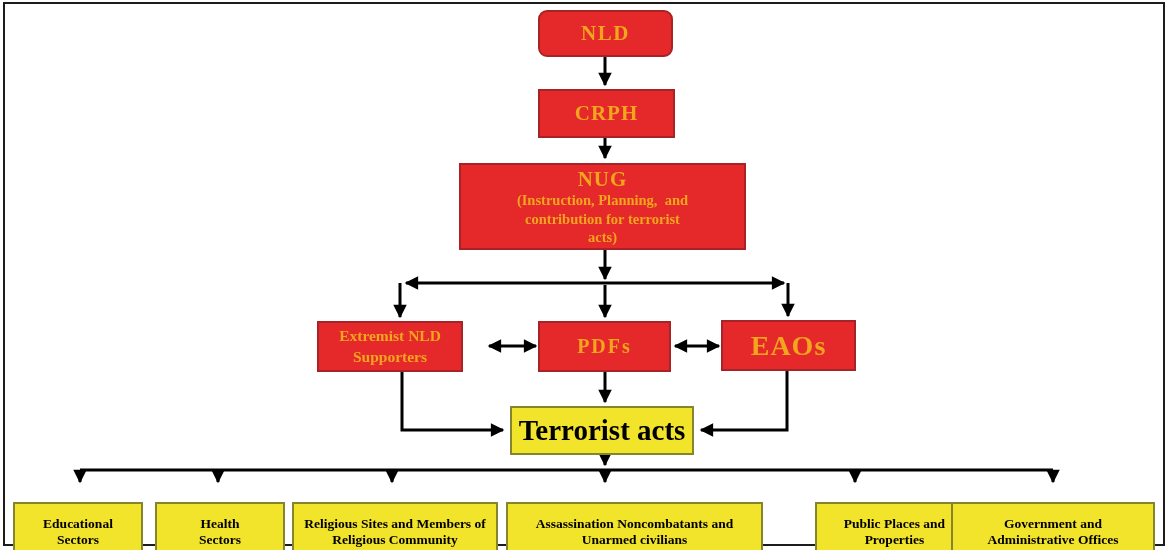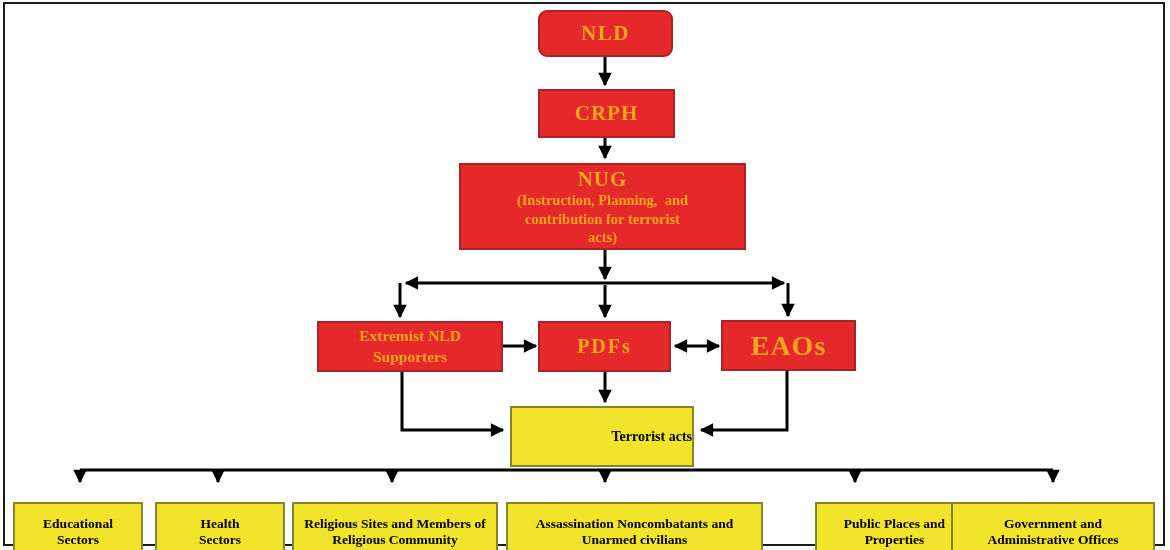--- a/index.html
+++ b/index.html
@@ -31,24 +31,24 @@
   .yellow{
     background:var(--yellow,#f2e32b);
     border:2px solid var(--yellow-border,#85852e);
     color:#000;
   }
   .nld{left:538px;top:10px;width:135px;height:47px;font-size:21px;letter-spacing:1.5px;border-radius:9px;}
   .crph{left:538px;top:89px;width:137px;height:49px;font-size:21px;letter-spacing:1px;}
   .nug{left:459px;top:163px;width:287px;height:87px;}
   .nug-title{font-size:21px;letter-spacing:1px;line-height:1.15;}
   .nug-sub{font-size:14.5px;line-height:1.25;white-space:pre;}
-  .extremist{left:317px;top:321px;width:186px;height:51px;font-size:15.5px;line-height:1.3;padding:0 11px;}
+  .extremist{left:317px;top:321px;width:146px;height:51px;font-size:15.5px;line-height:1.3;padding:0 11px;}
   .pdfs{left:538px;top:321px;width:133px;height:51px;font-size:20px;letter-spacing:2px;}
   .eaos{left:721px;top:320px;width:135px;height:51px;font-size:28px;letter-spacing:1px;}
-  .terrorist{left:510px;top:406px;width:184px;height:61px;font-size:14px;align-items:flex-end;}
+  .terrorist{left:510px;top:406px;width:184px;height:49px;font-size:29px;}
   .target{top:502px;height:60px;font-size:13.5px;line-height:1.2;}
   .t1{left:13px;width:130px;padding:0 20px;}
   .t2{left:155px;width:130px;padding:0 28px;}
   .t3{left:292px;width:206px;padding:8px 8px;}
   .t4{left:506px;width:257px;padding:12px 20px;}
   .t5{left:783px;width:159px;padding:0 8px;margin-left:32px;}
   .t6{left:951px;width:204px;padding:0 12px;}
 </style>
 </head>
 <body>

